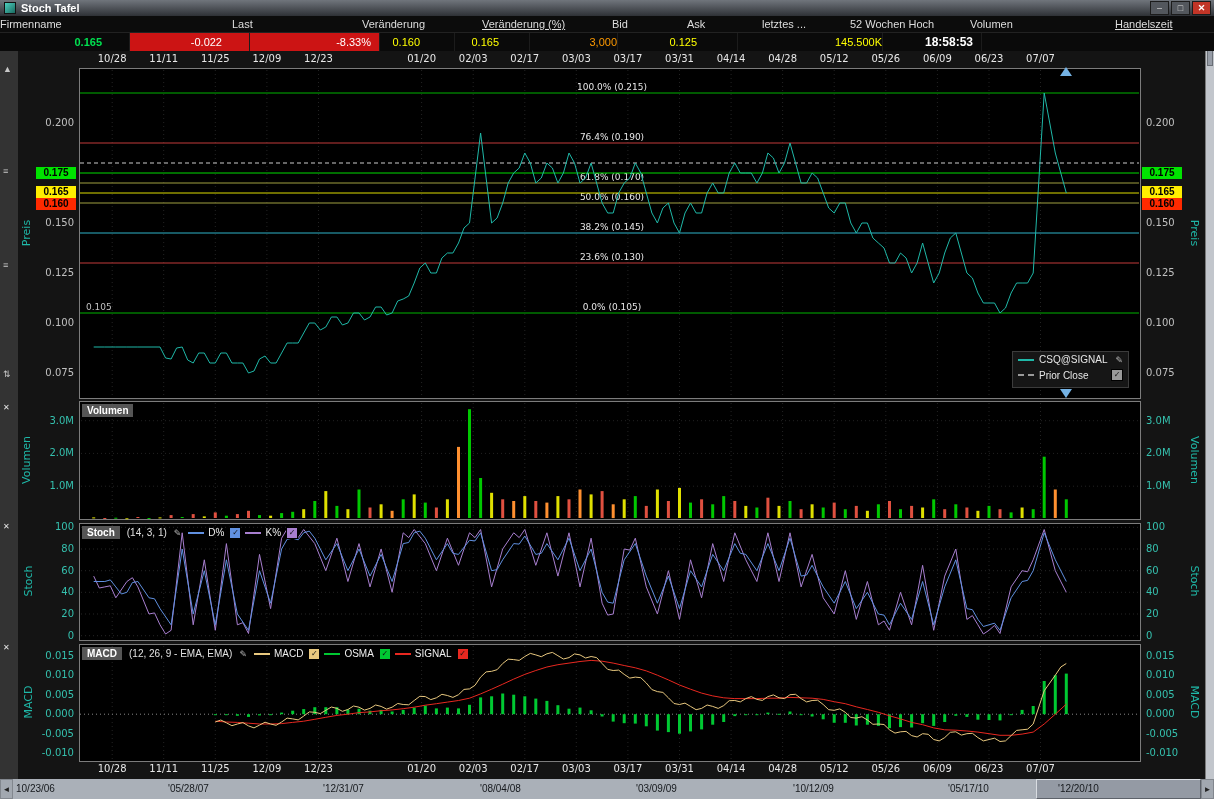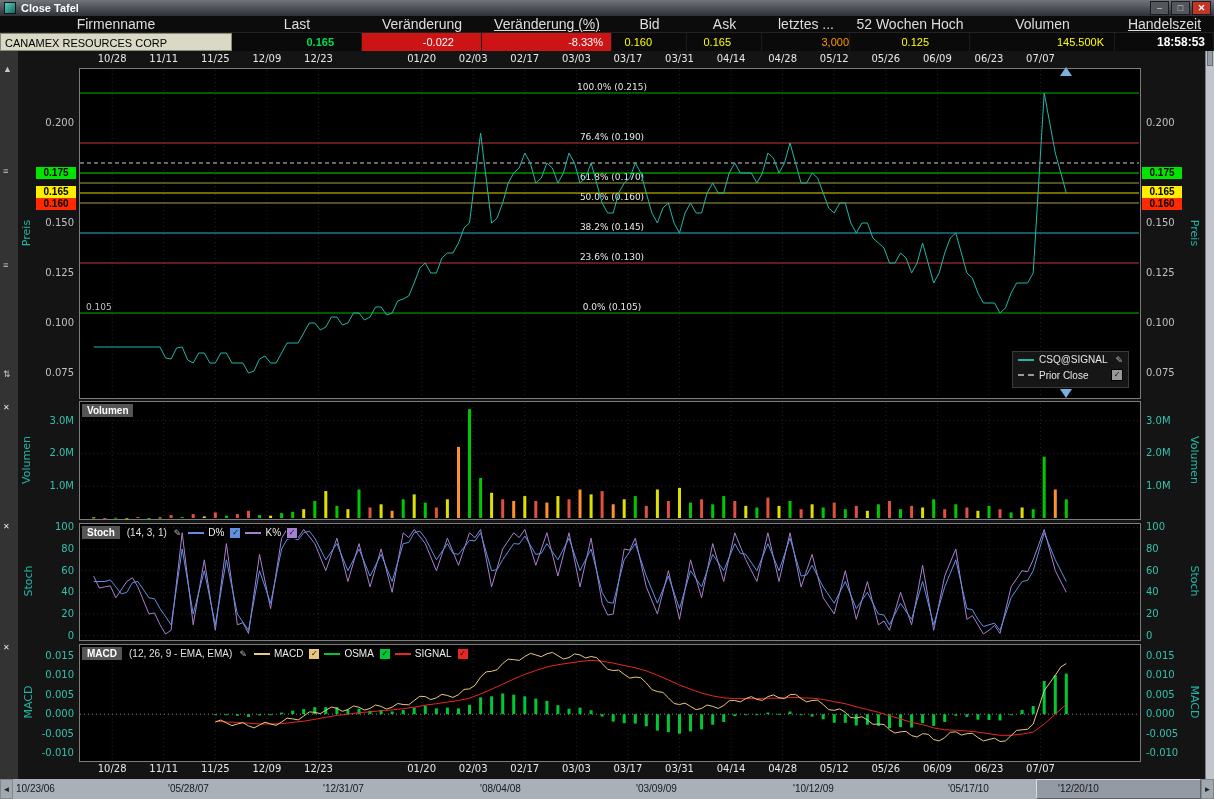--- a/index.html
+++ b/index.html
@@ -8,27 +8,27 @@
   
   .titlebar{position:absolute;top:0;left:0;width:1214px;height:16px;z-index:10;
             background:linear-gradient(#70757c,#2e3136);display:flex;align-items:center;padding-left:4px;box-sizing:border-box}
   .win-icon{width:10px;height:10px;background:linear-gradient(135deg,#4dd0c0,#1a6a60);border:1px solid #111;flex:0 0 auto}
   .win-title{font-weight:bold;font-size:11px;color:#fff;margin-left:5px;white-space:nowrap}
   .win-btns{margin-left:auto;display:flex;gap:2px;padding-right:3px}
   .wbtn{width:17px;height:12px;font-size:9px;line-height:12px;text-align:center;background:#53575d;color:#ddd;border:1px solid #1c1c1c}
   .wbtn.close{background:#c23527;color:#fff;font-weight:bold}
   
   .qhead{position:absolute;top:16px;left:0;width:1214px;height:17px;background:#0c0c0c;display:flex;z-index:10;border-bottom:1px solid #222;box-sizing:border-box}
-  .qh{font-size:14px;color:#dedede;text-align:center;line-height:16px;white-space:nowrap;overflow:hidden}
+  .qh{font-size:11px;color:#dedede;line-height:16px;white-space:nowrap;overflow:hidden}
   .qrow{position:absolute;top:33px;left:0;width:1214px;height:18px;display:flex;z-index:10;background:#0a0a0a}
   .qc{font-size:11px;line-height:18px;text-align:right;box-sizing:border-box;border-right:1px solid #1c1c1c;white-space:nowrap;overflow:hidden}
   .qc.name{background:#d9d9c6;color:#000;text-align:left;padding-left:4px;border:1px solid #8a8a7a}
   .w0{width:232px}.w1{width:130px}.w2{width:120px}.w3{width:130px}.w4{width:75px}
   .w5{width:75px}.w6{width:88px}.w7{width:120px}.w8{width:145px}.w9{width:99px}
-  .pr8{padding-right:8px}.pr10{padding-right:10px}.pr24{padding-right:8px}.pr27{padding-right:27px}
+  .pr8{padding-right:8px}.pr10{padding-right:0}.pr24{padding-right:8px}.pr27{padding-right:27px}
   .pr30{padding-right:30px}.pr34{padding-right:34px}.pr40{padding-right:40px}.pr50{}
   .v-last{color:#00e050;font-weight:bold}
   .v-neg{background:#cc1414;color:#fff}
   .v-yellow{color:#ffff00}
   .v-orange{color:#ff9a00}
   .v-time{color:#fff;font-size:12px;font-weight:bold}
   
   .chartbg{position:absolute;left:18px;top:51px;width:1187px;height:728px;background:#141414;z-index:0}
   #chartsvg{position:absolute;left:0;top:0;z-index:1}
   .lstrip{position:absolute;left:0;top:51px;width:18px;height:728px;background:#333;z-index:6}
@@ -428,21 +428,21 @@
     <rect x="1031.7" y="706.0" width="3" height="8.2" fill="#00c832"></rect>
     <rect x="1042.7" y="681.0" width="3" height="33.2" fill="#00c832"></rect>
     <rect x="1053.8" y="675.2" width="3" height="39.0" fill="#00c832"></rect>
     <rect x="1064.8" y="673.6" width="3" height="40.6" fill="#00c832"></rect>
     <polyline points="215.3,721.2 226.4,722.0 237.4,722.4 248.5,723.2 259.5,724.0 270.6,724.0 281.6,723.6 292.7,722.4 303.7,721.2 314.8,719.3 325.8,717.3 336.9,715.4 347.9,714.2 359.0,712.6 370.0,711.9 381.1,710.7 392.1,709.9 403.2,708.7 414.2,707.2 425.3,705.2 436.4,703.7 447.4,702.1 458.5,700.5 469.5,698.2 480.6,693.9 491.6,689.2 502.7,684.2 513.7,679.1 524.8,674.4 535.8,670.5 546.9,667.0 557.9,664.7 569.0,663.1 580.0,661.5 591.1,660.4 602.1,661.2 613.2,663.1 624.2,665.5 635.3,667.8 646.3,670.9 657.4,675.2 668.4,679.9 679.5,685.0 690.5,689.2 701.6,693.1 712.7,695.9 723.7,697.8 734.8,698.6 745.8,698.6 756.9,698.6 767.9,698.2 779.0,698.2 790.0,697.4 801.1,697.8 812.1,698.2 823.2,699.4 834.2,701.7 845.3,703.7 856.3,706.8 867.4,709.5 878.4,712.3 889.5,715.8 900.5,718.9 911.6,722.4 922.6,724.7 933.7,727.9 944.7,729.8 955.8,730.2 966.9,731.0 977.9,732.1 989.0,733.7 1000.0,735.3 1011.1,735.3 1022.1,734.1 1033.2,732.1 1044.2,724.0 1055.3,714.2 1066.3,704.1" fill="none" stroke="#e82820" stroke-width="1"></polyline>
     <polyline points="215.3,722.0 220.8,720.0 226.4,722.8 231.9,725.7 237.4,724.0 242.9,722.6 248.5,725.9 254.0,727.9 259.5,725.1 265.0,722.2 270.6,724.0 276.1,725.3 281.6,722.0 287.1,718.1 292.7,718.9 298.2,719.9 303.7,716.1 309.3,711.9 314.8,712.3 320.3,713.6 325.8,710.3 331.4,707.0 336.9,708.4 342.4,711.3 347.9,709.5 353.5,706.0 359.0,707.2 364.5,710.1 370.0,708.4 375.6,705.0 381.1,706.4 386.6,709.1 392.1,707.2 397.7,703.5 403.2,704.5 408.7,704.8 414.2,700.5 419.8,696.3 425.3,696.6 430.8,699.6 436.4,697.8 441.9,694.3 447.4,695.5 452.9,697.4 458.5,694.7 464.0,689.4 469.5,688.9 475.0,685.3 480.6,677.1 486.1,671.9 491.6,671.3 497.1,669.7 502.7,663.5 508.2,659.2 513.7,659.6 519.2,660.4 524.8,656.5 530.3,653.4 535.8,654.9 541.3,656.7 546.9,653.8 552.4,652.4 557.9,655.7 563.4,659.0 569.0,657.6 574.5,653.9 580.0,654.9 585.6,658.0 591.1,656.5 596.6,657.6 602.1,663.5 607.7,669.4 613.2,670.5 618.7,670.1 624.2,674.4 629.8,678.1 635.3,677.1 640.8,677.7 646.3,683.0 651.9,689.6 657.4,691.6 662.9,692.4 668.4,697.8 674.0,703.5 679.5,704.5 685.0,703.1 690.5,706.4 696.1,709.7 701.6,708.4 707.1,705.0 712.7,706.4 718.2,708.4 723.7,705.6 729.2,700.7 734.8,700.5 740.3,701.9 745.8,698.6 751.3,696.6 756.9,699.4 762.4,700.4 767.9,696.6 773.4,694.9 779.0,697.8 784.5,698.6 790.0,694.7 795.5,694.3 801.1,698.6 806.6,701.9 812.1,700.5 817.6,700.2 823.2,704.5 828.7,709.7 834.2,710.3 839.8,708.9 845.3,712.3 850.8,717.5 856.3,718.1 861.9,716.7 867.4,720.0 872.9,724.3 878.4,724.0 884.0,724.5 889.5,729.8 895.0,733.1 900.5,731.8 906.1,731.4 911.6,735.6 917.1,737.0 922.6,733.7 928.2,734.3 933.7,739.5 939.2,740.9 944.7,737.6 950.3,732.3 955.8,731.8 961.3,735.1 966.9,733.7 972.4,733.3 977.9,737.6 983.4,740.9 989.0,739.5 994.5,738.2 1000.0,741.5 1005.5,740.9 1011.1,735.6 1016.6,730.4 1022.1,729.8 1027.6,729.2 1033.2,724.0 1044.2,690.8 1055.3,675.2 1060.8,667.0 1066.3,663.5" fill="none" stroke="#e8c87f" stroke-width="1"></polyline>
   </svg>
 
 <div class="titlebar">
   <span class="win-icon"></span>
-  <span class="win-title">Close Tafel</span>
+  <span class="win-title">Stoch Tafel</span>
   <span class="win-btns">
     <span class="wbtn">–</span>
     <span class="wbtn">□</span>
     <span class="wbtn close">✕</span>
   </span>
 </div>
 
 <div class="qhead" id="quote-headers">
     <div class="qh" style="width: 232px;">Firmenname</div>
     <div class="qh" style="width: 130px;">Last</div>
@@ -450,21 +450,20 @@
     <div class="qh" style="width: 130px; text-decoration: underline;">Veränderung (%)</div>
     <div class="qh" style="width: 75px;">Bid</div>
     <div class="qh" style="width: 75px;">Ask</div>
     <div class="qh" style="width: 88px;">letztes ...</div>
     <div class="qh" style="width: 120px;">52 Wochen Hoch</div>
     <div class="qh" style="width: 145px;">Volumen</div>
     <div class="qh" style="width: 99px; text-decoration: underline;">Handelszeit</div>
   </div>
 
 <div class="qrow">
-  <div class="qc name w0">CANAMEX RESOURCES CORP</div>
   <div class="qc w1 pr27 v-last">0.165</div>
   <div class="qc w2 pr27 v-neg">-0.022</div>
   <div class="qc w3 pr24 v-neg">-8.33%</div>
   <div class="qc w4 pr34 v-yellow">0.160</div>
   <div class="qc w5 pr30 v-yellow">0.165</div>
   <div class="qc w6 pr50 v-orange">3,000</div>
   <div class="qc w7 pr40 v-yellow">0.125</div>
   <div class="qc w8 pr10 v-yellow">145.500K</div>
   <div class="qc w9 pr8 v-time">18:58:53</div>
 </div>

